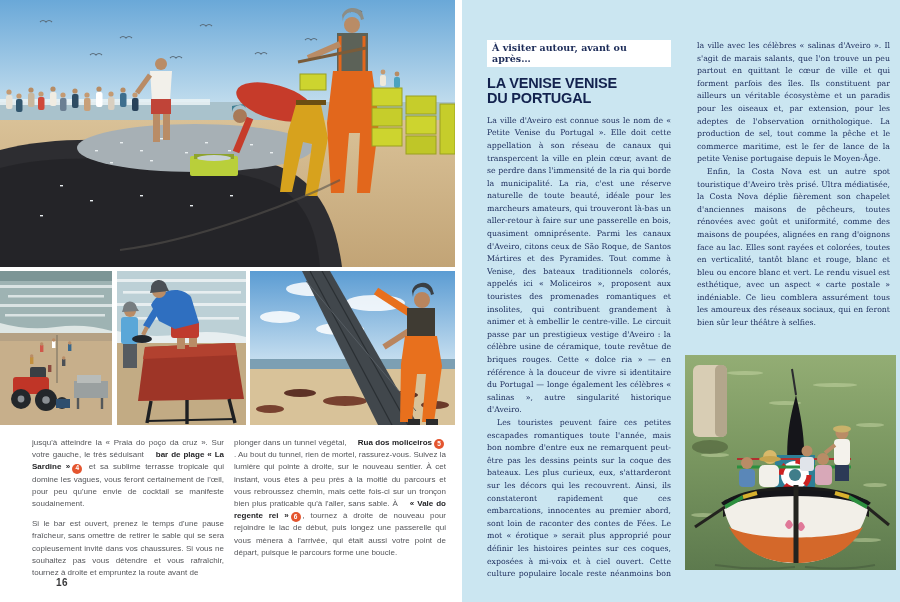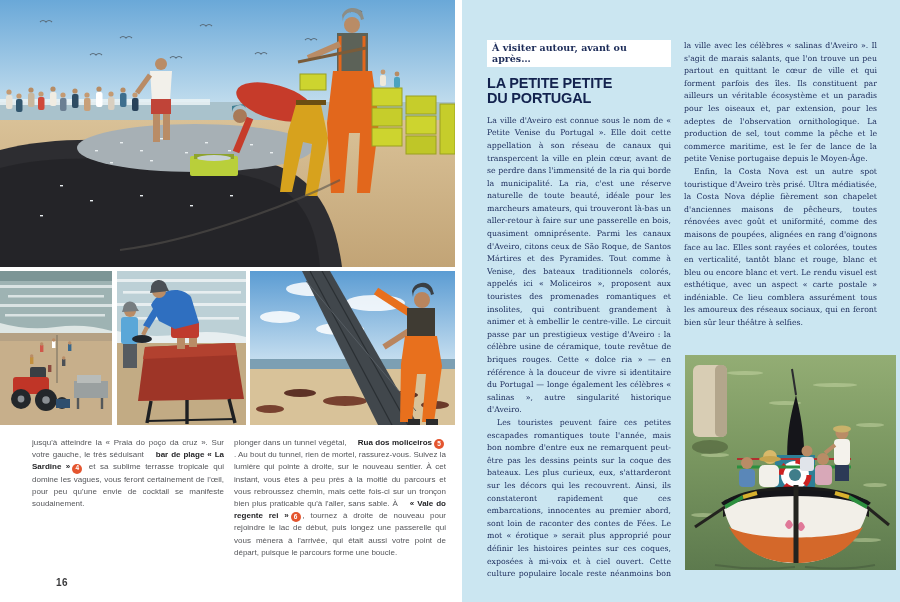--- a/index.html
+++ b/index.html
@@ -20,21 +20,21 @@
   .left-text b{color:#1f1f22;margin-left:9px;}
   .badge{display:inline-flex;align-items:center;justify-content:center;width:10px;height:10px;
          border-radius:50%;background:#e4552f;color:#fff;font-size:6.5px;font-weight:bold;
          vertical-align:-1px;margin:0 2px;font-family:"Liberation Sans",sans-serif;}
   .pageno{position:absolute;font-size:10px;font-weight:bold;letter-spacing:.5px;margin-left:44px;}
   .pageno-left{left:12px;top:577px;color:#3a3a3c;}
   
   .page-right{position:absolute;left:462px;top:0;width:438px;height:602px;background:#cbe6f1;}
   .rcol{position:absolute;overflow:hidden;}
   .rcol1{left:25px;top:40px;width:184px;height:540px;}
-  .rcol2{left:222px;top:40px;width:193px;height:312px;}
+  .rcol2{left:235px;top:40px;width:193px;height:312px;}
   .kicker{display:inline-block;background:#ffffff;color:#1c2b58;font-family:"DejaVu Serif",serif;
           font-weight:bold;font-size:9.5px;padding:2px 6px 3px 5px;margin:0 0 9px 0;}
   .article-title{margin:0 0 8px 0;font-family:"Liberation Sans",sans-serif;font-weight:bold;
           font-size:14.5px;line-height:1.06;color:#13224e;letter-spacing:-.2px;}
   .rtext{margin:0;font-family:"DejaVu Serif",serif;font-size:7.8px;line-height:12.6px;
           color:#20305f;text-align:justify;}
   .rtext.ind{text-indent:10px;}
   .photo-boat{left:223px;top:355px;width:211px;height:215px;}
   .pageno-right{left:420px;top:578px;color:#1c2b58;}
 </style>
@@ -327,34 +327,35 @@
           <path d="M155 65 h32 l5 30 -8 56 h-12 l4 -48 h-9 l-5 48 h-12 l1 -58 Z" fill="#e8701d"></path>
           <rect x="158" y="148" width="12" height="6" fill="#2b2b2b"></rect>
           <rect x="176" y="148" width="12" height="6" fill="#2b2b2b"></rect>
         </g>
       </svg>
     </figure>
 
     <div class="left-text">
       <div class="lcol1">
         <p><span>jusqu'à atteindre la « Praia do poço da cruz ». Sur votre gauche, le très séduisant </span><b>bar de plage « La Sardine »</b><span class="badge">4</span><span> et sa sublime terrasse tropicale qui domine les vagues, vous feront certainement de l'œil, pour peu qu'une envie de cocktail se manifeste soudainement.</span></p>
+        <p>Si le bar est ouvert, prenez le temps d'une pause fraîcheur, sans omettre de retirer le sable qui se sera copieusement invité dans vos chaussures. Si vous ne souhaitez pas vous détendre et vous rafraîchir, tournez à droite et empruntez la route avant de</p>
       </div>
       <div class="lcol2">
         <p><span>plonger dans un tunnel végétal, </span><b>Rua dos moliceiros</b><span class="badge">5</span><span>. Au bout du tunnel, rien de mortel, rassurez-vous. Suivez la lumière qui pointe à droite, sur le nouveau sentier. À cet instant, vous êtes à peu près à la moitié du parcours et vous rebroussez chemin, mais cette fois-ci sur un tronçon bien plus praticable qu'à l'aller, sans sable. À </span><b>« Vale do regente rei »</b><span class="badge">6</span><span>, tournez à droite de nouveau pour rejoindre le lac de début, puis longez une passerelle qui vous mènera à l'arrivée, qui était aussi votre point de départ, puisque le parcours forme une boucle.</span></p>
       </div>
     </div>
 
     <div class="pageno pageno-left">16</div>
   </section>
 
   <section class="page-right">
 
     <div class="rcol rcol1">
       <div class="kicker">À visiter autour, avant ou après…</div>
-      <h1 class="article-title"><span>LA PETITE PETITE</span><br><span>DU PORTUGAL</span></h1>
+      <h1 class="article-title"><span>LA VENISE VENISE</span><br><span>DU PORTUGAL</span></h1>
       <p class="rtext">La ville d'Aveiro est connue sous le nom de « Petite Venise du Portugal ». Elle doit cette appellation à son réseau de canaux qui transpercent la ville en plein cœur, avant de se perdre dans l'immensité de la ria qui borde la municipalité. La ria, c'est une réserve naturelle de toute beauté, idéale pour les marcheurs amateurs, qui trouveront là-bas un aller-retour à faire sur une passerelle en bois, quasiment omniprésente. Parmi les canaux d'Aveiro, citons ceux de São Roque, de Santos Mártires et des Pyramides. Tout comme à Venise, des bateaux traditionnels colorés, appelés ici « Moliceiros », proposent aux touristes des promenades romantiques et insolites, qui contribuent grandement à animer et à embellir le centre-ville. Le circuit passe par un prestigieux vestige d'Aveiro : la célèbre usine de céramique, toute revêtue de briques rouges. Cette « dolce ria » — en référence à la douceur de vivre si identitaire du Portugal — longe également les célèbres « salinas », autre singularité historique d'Aveiro.</p>
       <p class="rtext ind">Les touristes peuvent faire ces petites escapades romantiques toute l'année, mais bon nombre d'entre eux ne remarquent peut-être pas les dessins peints sur la coque des bateaux. Les plus curieux, eux, s'attarderont sur les décors qui les recouvrent. Ainsi, ils constateront rapidement que ces embarcations, innocentes au premier abord, sont loin de raconter des contes de Fées. Le mot « érotique » serait plus approprié pour définir les histoires peintes sur ces coques, exposées à mi-voix et à ciel ouvert. Cette culture populaire locale reste néanmoins bon enfant, sur fond de peintures naïves…</p>
       
     </div>
 
     <div class="rcol rcol2">
       <p class="rtext">la ville avec les célèbres « salinas d'Aveiro ». Il s'agit de marais salants, que l'on trouve un peu partout en quittant le cœur de ville et qui forment parfois des îles. Ils constituent par ailleurs un véritable écosystème et un paradis pour les oiseaux et, par extension, pour les adeptes de l'observation ornithologique. La production de sel, tout comme la pêche et le commerce maritime, est le fer de lance de la petite Venise portugaise depuis le Moyen-Âge.</p>
       <p class="rtext ind">Enfin, la Costa Nova est un autre spot touristique d'Aveiro très prisé. Ultra médiatisée, la Costa Nova déplie fièrement son chapelet d'anciennes maisons de pêcheurs, toutes rénovées avec goût et uniformité, comme des maisons de poupées, alignées en rang d'oignons face au lac. Elles sont rayées et colorées, toutes en verticalité, tantôt blanc et rouge, blanc et bleu ou encore blanc et vert. Le rendu visuel est esthétique, avec un aspect « carte postale » indéniable. Ce lieu comblera assurément tous les amoureux des réseaux sociaux, qui en feront bien sûr leur théâtre à selfies.</p>
     </div>
 

